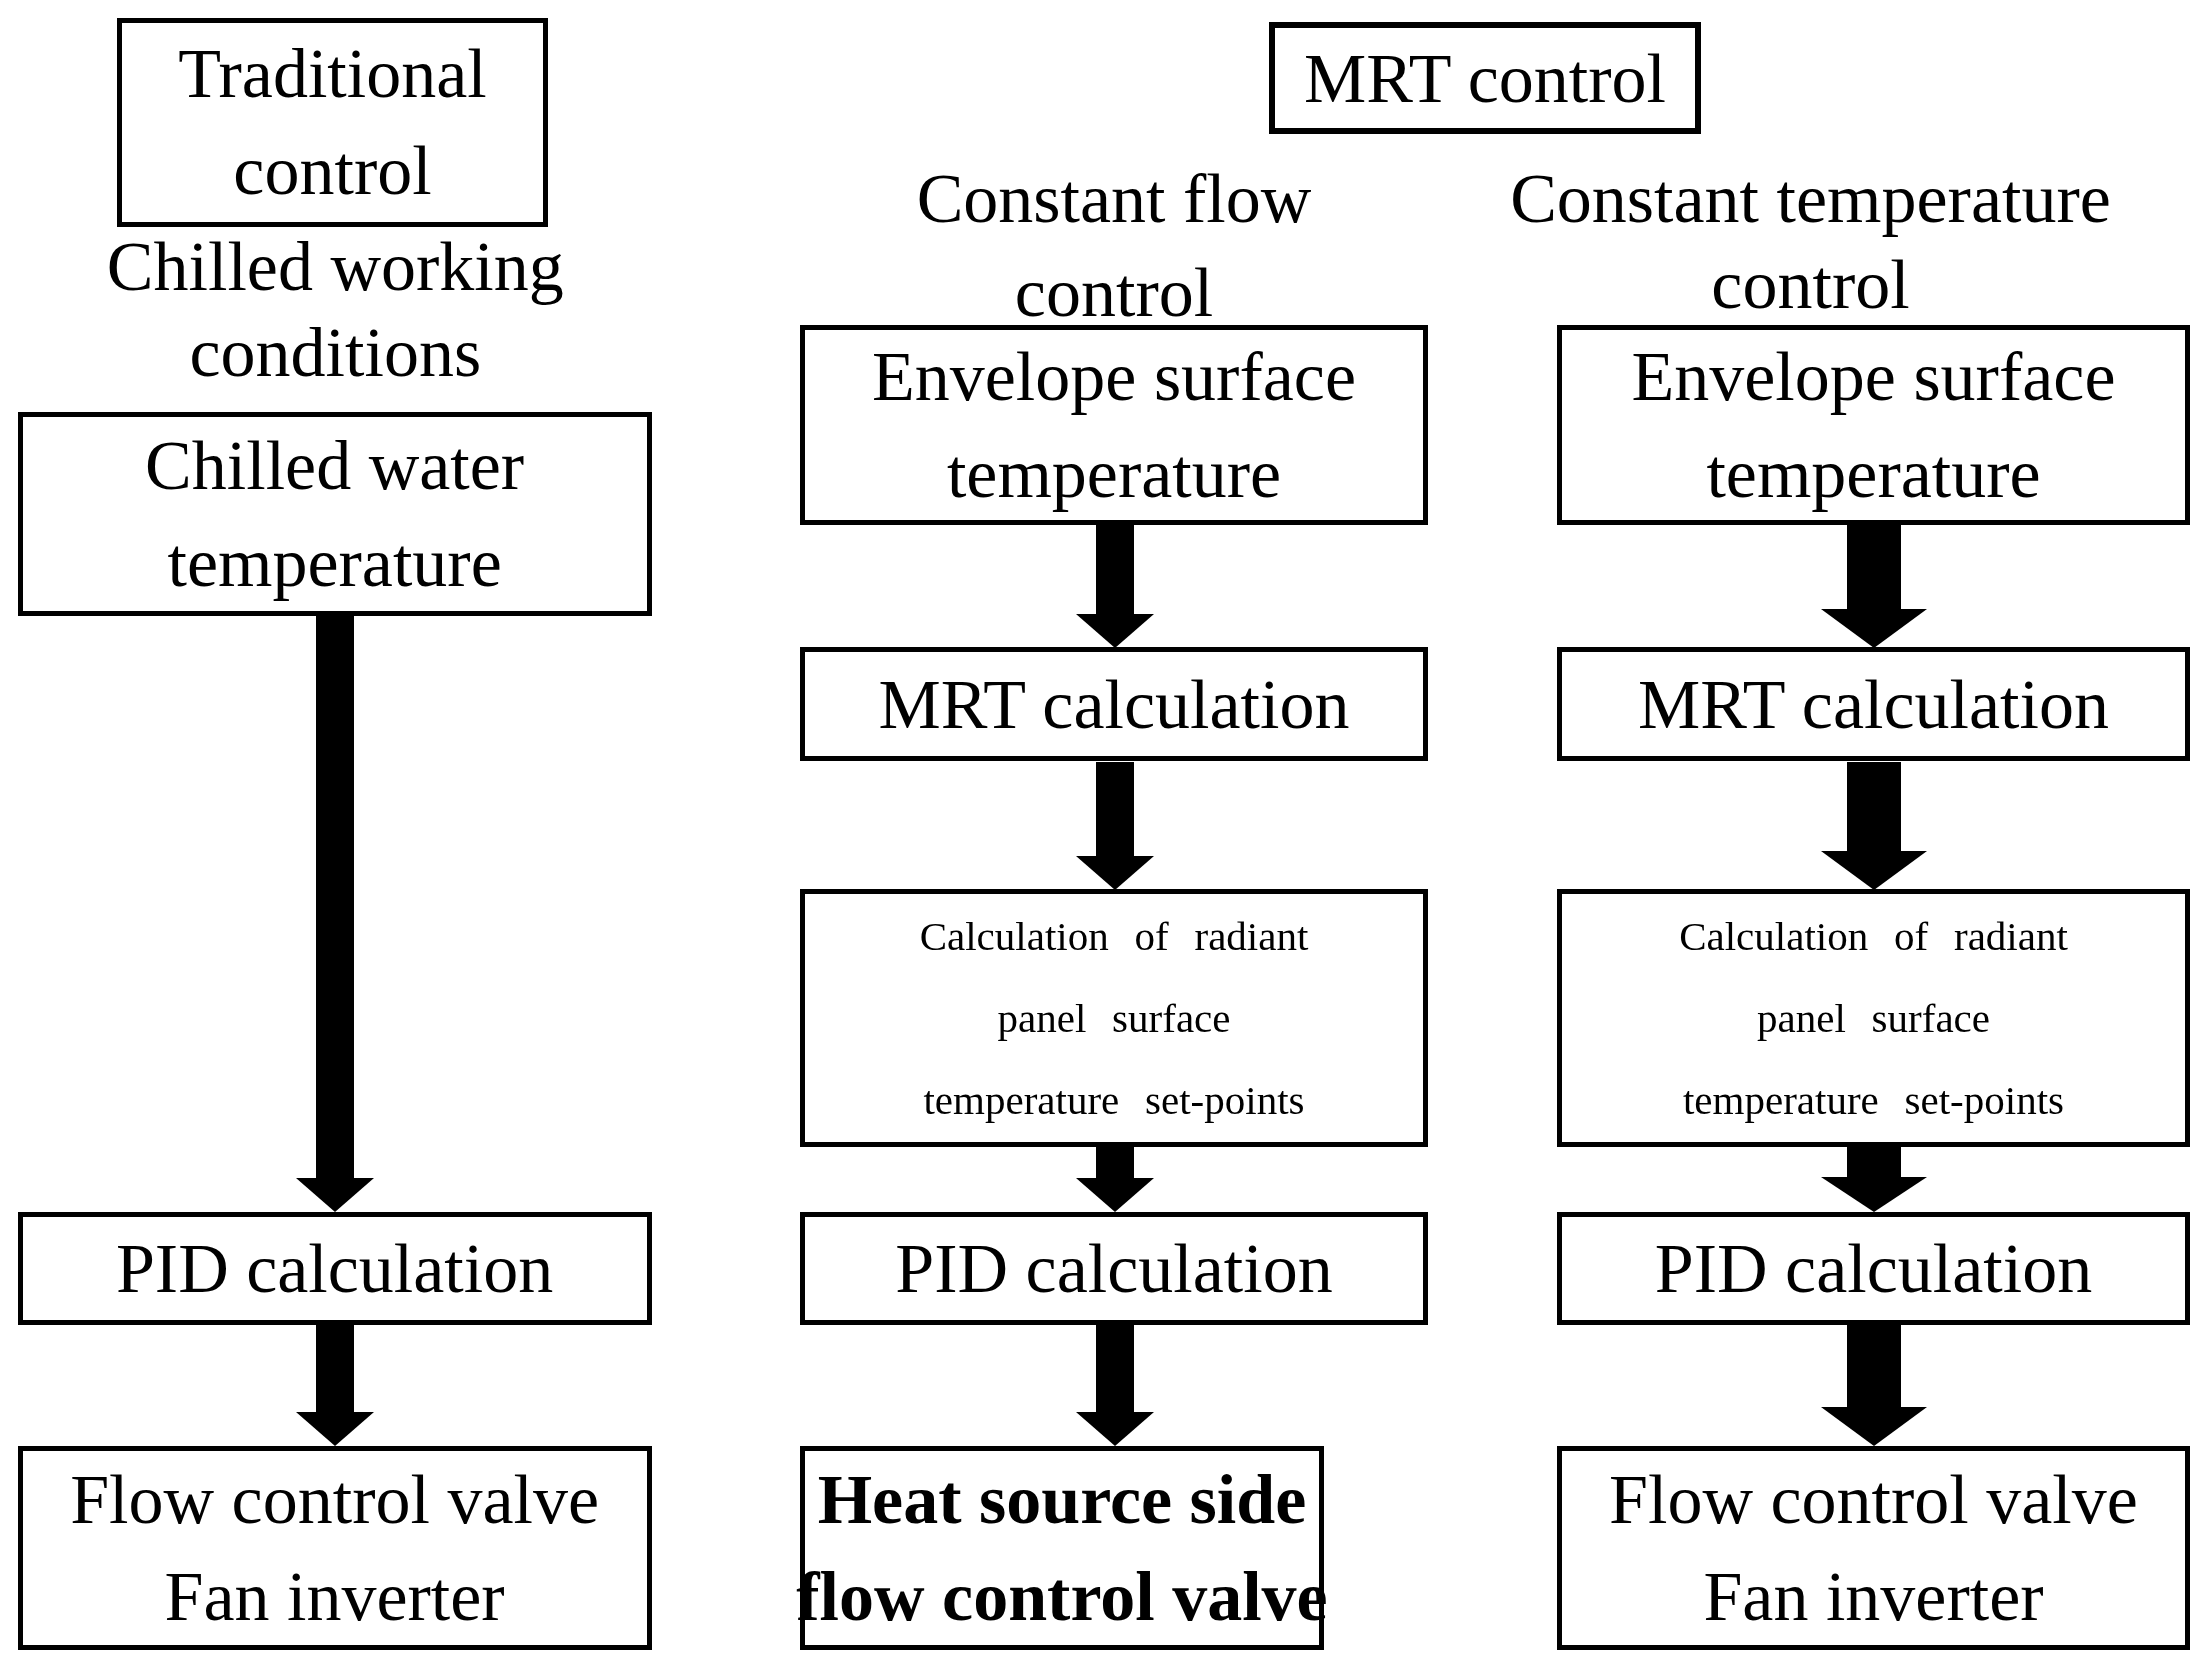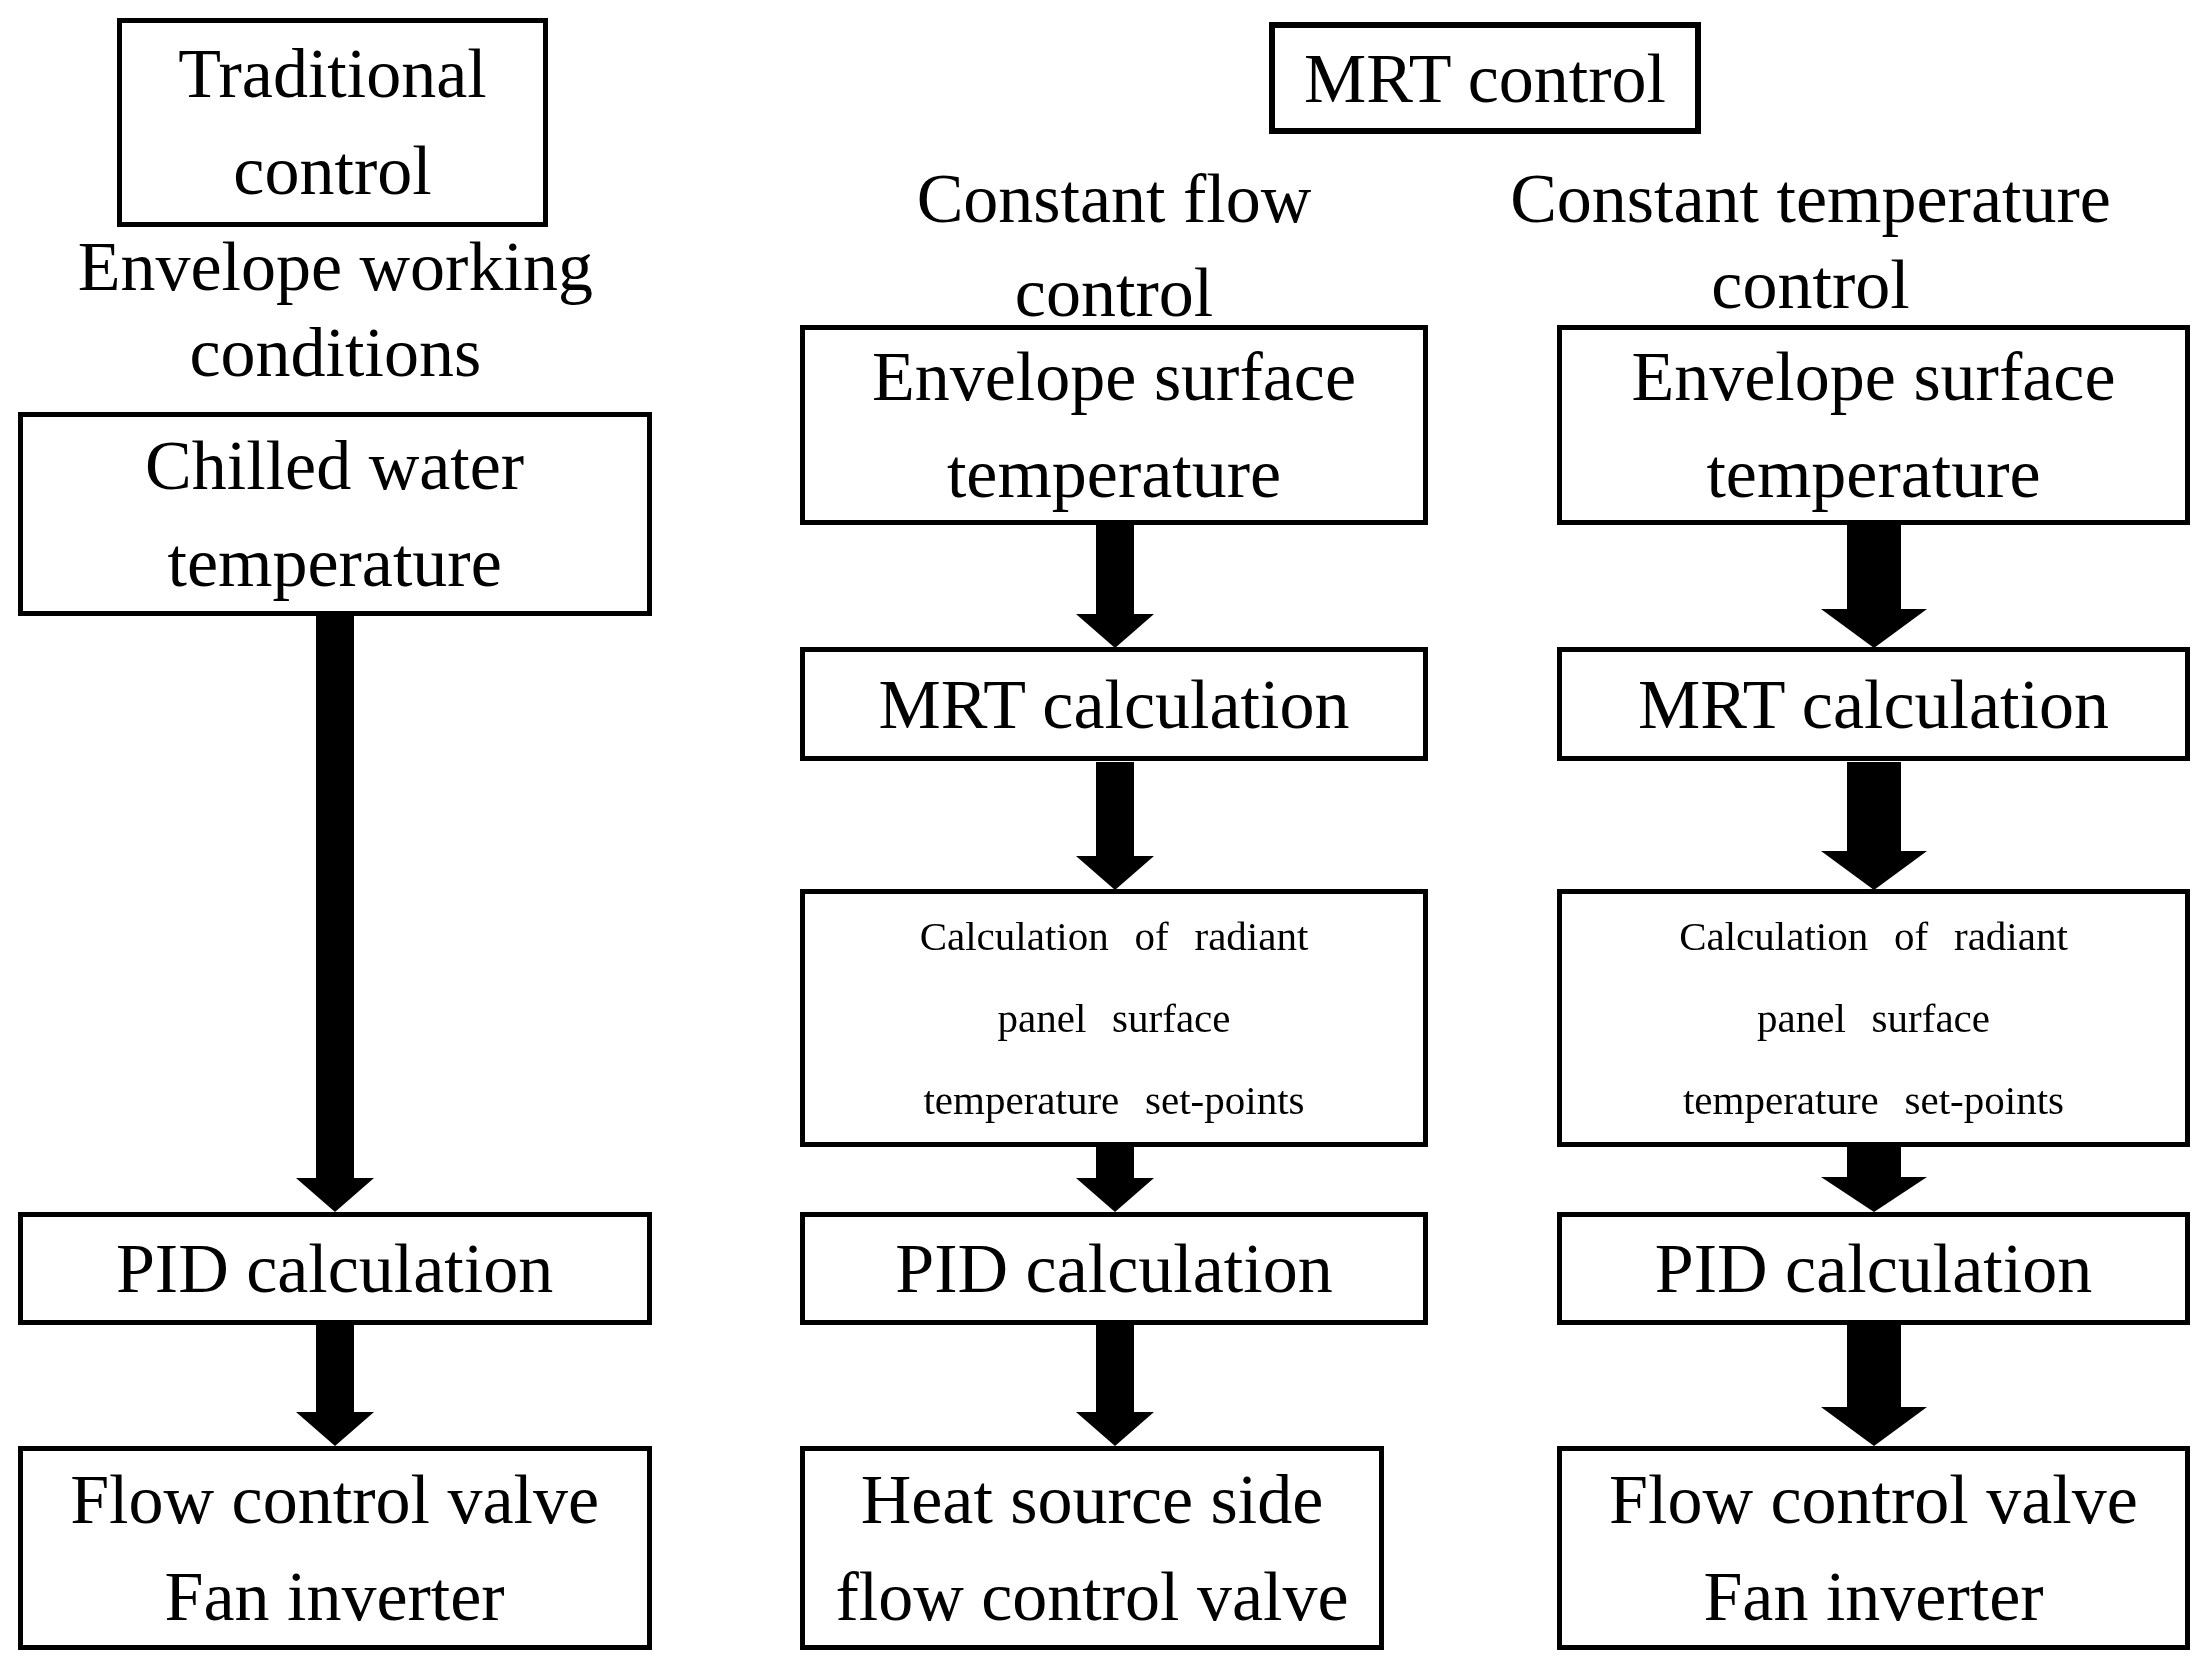--- a/index.html
+++ b/index.html
@@ -38,21 +38,21 @@
 <body>
 
 <div class="canvas">
 
   <div class="box hdr" style="left:117px; top:17.6px; width:431px; height:209px;">
     <div class="t-lg">Traditional</div>
     <div class="t-lg">control</div>
   </div>
 
   <div class="label" style="left:18.3px; top:224px; width:634px; height:172px;">
-    <div class="t-lab">Envelope working</div>
+    <div class="t-lab">Chilled working</div>
     <div class="t-lab">conditions</div>
   </div>
 
   <div class="box" style="left:17.6px; top:412px; width:634px; height:204px;">
     <div class="t-lg">Chilled water</div>
     <div class="t-lg">temperature</div>
   </div>
 
   <div class="arrow" style="left:296px; top:616px; width:78px; height:596px;">
     <div class="stem" style="width:38px;"></div>
@@ -114,21 +114,21 @@
 
   <div class="box" style="left:800px; top:1212px; width:628px; height:113px;">
     <div class="t-lg">PID calculation</div>
   </div>
 
   <div class="arrow" style="left:1076px; top:1325px; width:78px; height:121px;">
     <div class="stem" style="width:38px;"></div>
     <div class="head"></div>
   </div>
 
-  <div class="box" style="left:800px; top:1446px; width:584px; height:204px;">
+  <div class="box" style="left:800px; top:1446px; width:524px; height:204px;font-weight:bold;">
     <div class="t-lg">Heat source side</div>
     <div class="t-lg">flow control valve</div>
   </div>
 
   <div class="label" style="left:1494px; top:156px; width:633px; height:172px;align-items:center;">
     <div class="t-lab">Constant temperature</div>
     <div class="t-lab">control</div>
   </div>
 
   <div class="box" style="left:1557px; top:325px; width:633px; height:200px;">

